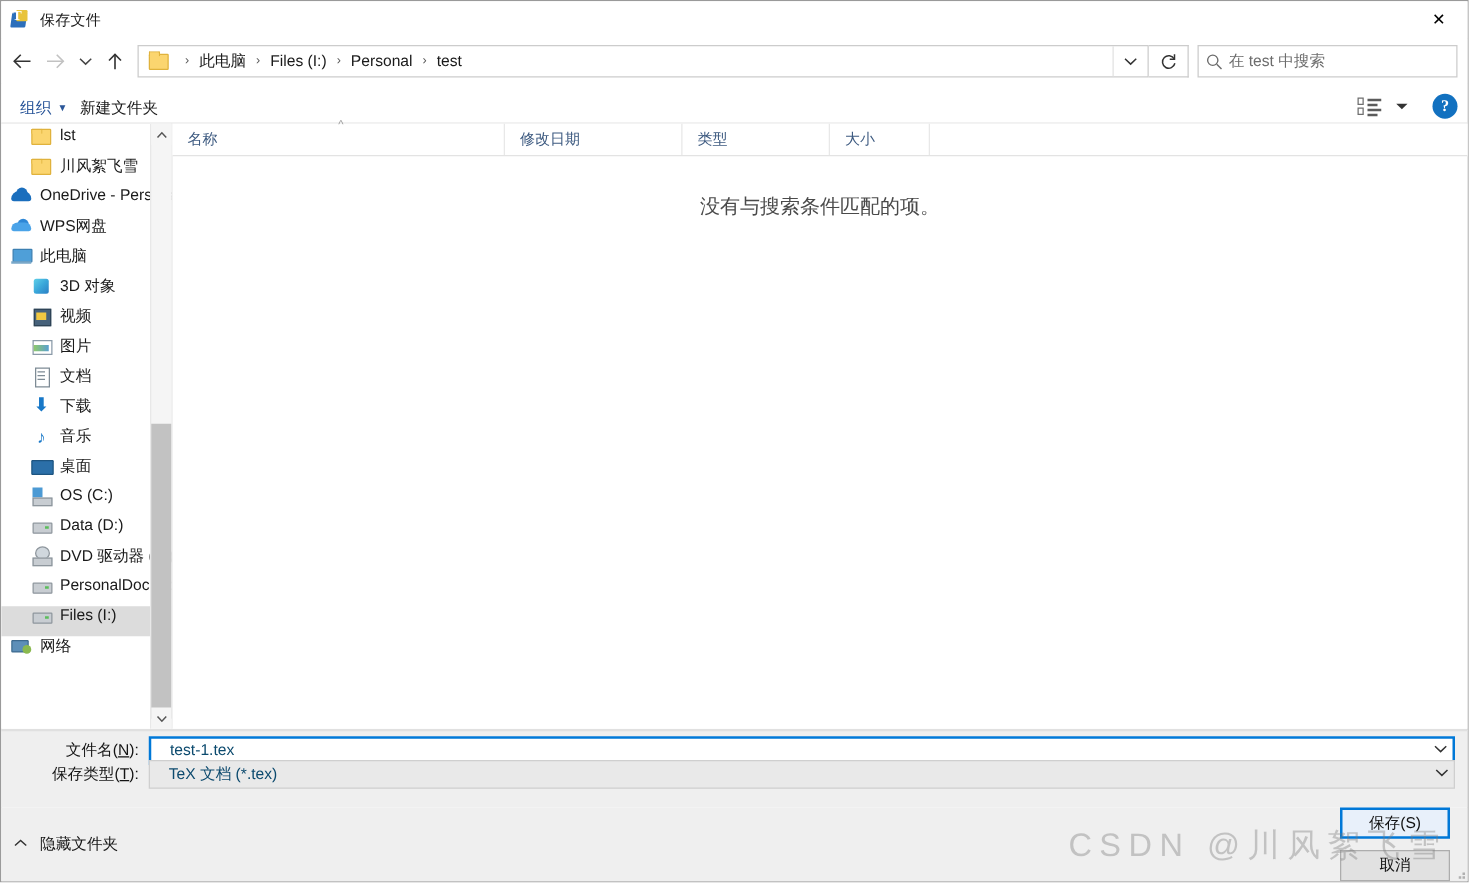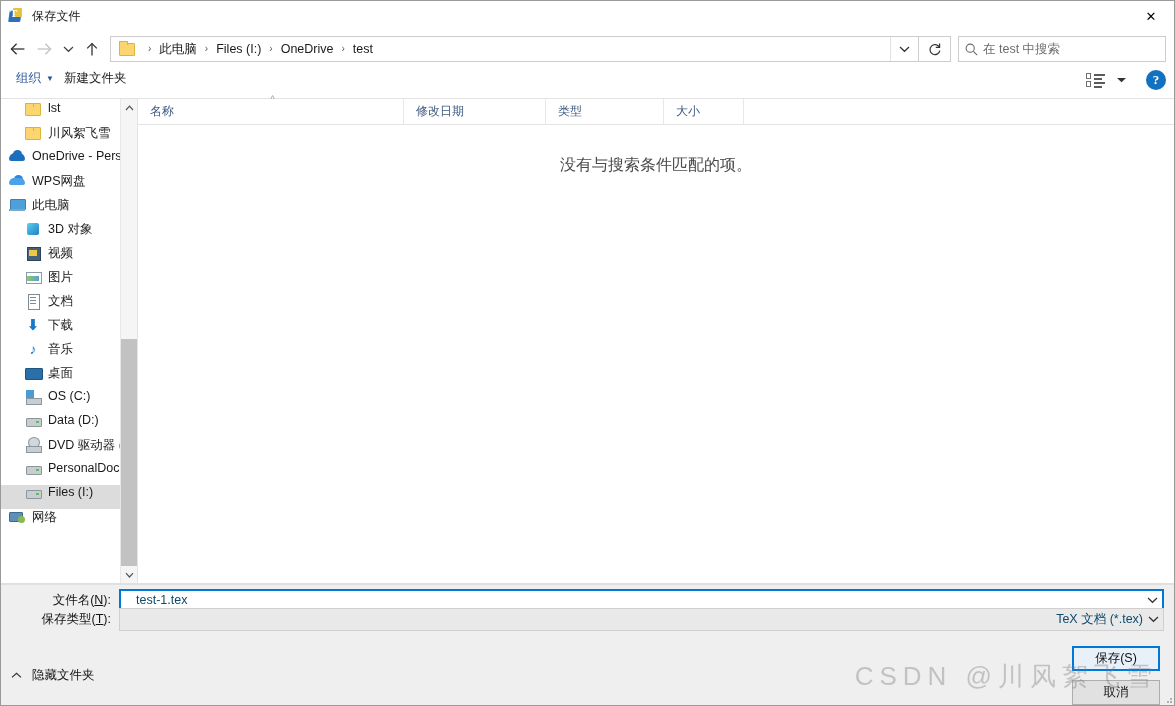--- a/index.html
+++ b/index.html
@@ -120,23 +120,23 @@
   }
   .search-icon {
     width: 24px; display: flex; align-items: center; justify-content: center;
     color: #6b6b6b;
   }
   .search-ph { font-size: 12.5px; color: #6d6d6d; }
 
   
   .toolbar {
     height: 32px; flex: 0 0 32px;
-    display: flex; align-items: flex-start;
+    display: flex; align-items: flex-end;
     border-bottom: 1px solid #e3e3e3;
-    padding: 0 8px 10px 10px;
+    padding: 0 8px 0 10px;
     background: #ffffff;
   }
   .tb-item {
     font-size: 12.5px; color: #2a5699;
     display: flex; align-items: center; gap: 5px;
     padding: 3px 5px;
   }
   .tb-item.plain { color: #1b1b1b; }
   .tb-caret { font-size: 8px; color: #2a5699; }
   .tb-right { margin-left: auto; display: flex; align-items: center; gap: 4px; }
@@ -295,21 +295,21 @@
     width: 108px; flex: 0 0 108px; text-align: right;
     padding-right: 8px; font-size: 12.5px; color: #141414;
   }
   .form-label u { text-decoration: underline; }
   .combo {
     flex: 1 1 auto; height: 23px;
     background: #ffffff; border: 1px solid #b5b5b5;
     display: flex; align-items: center;
   }
   .combo.focused { border: 2px solid #0078d7; }
-  .combo.readonly { background: #e9e9e9; border: 1px solid #cfcfcf; text-align: right; }
+  .combo.readonly { background: #e9e9e9; border: 1px solid #cfcfcf; }
   .combo-val {
     flex: 1 1 auto; font-size: 12.5px; color: #0c4a6e;
     padding-left: 15px; overflow: hidden; white-space: nowrap;
   }
   .combo-arrow {
     width: 20px; flex: 0 0 20px; text-align: center;
     font-size: 11px; color: #333;
   }
 
   
@@ -392,21 +392,21 @@
         </svg>
     </div>
 
     <div class="addressbar">
       <div class="addr-folder-icon"></div>
       <span class="crumb-sep">›</span>
       <span class="crumb">此电脑</span>
       <span class="crumb-sep">›</span>
       <span class="crumb">Files (I:)</span>
       <span class="crumb-sep">›</span>
-      <span class="crumb">OneDrive</span>
+      <span class="crumb">Personal</span>
       <span class="crumb-sep">›</span>
       <span class="crumb">test</span>
       <div class="addr-chevron">
         <svg width="11" height="8" viewBox="0 0 11 8">
             <path d="M1 2 L5.5 6.3 L10 2" stroke="#333" stroke-width="1.2" fill="none"></path>
           </svg>
       </div>
     </div>
     <div class="refresh-btn">
       <svg width="14" height="14" viewBox="0 0 14 14">

